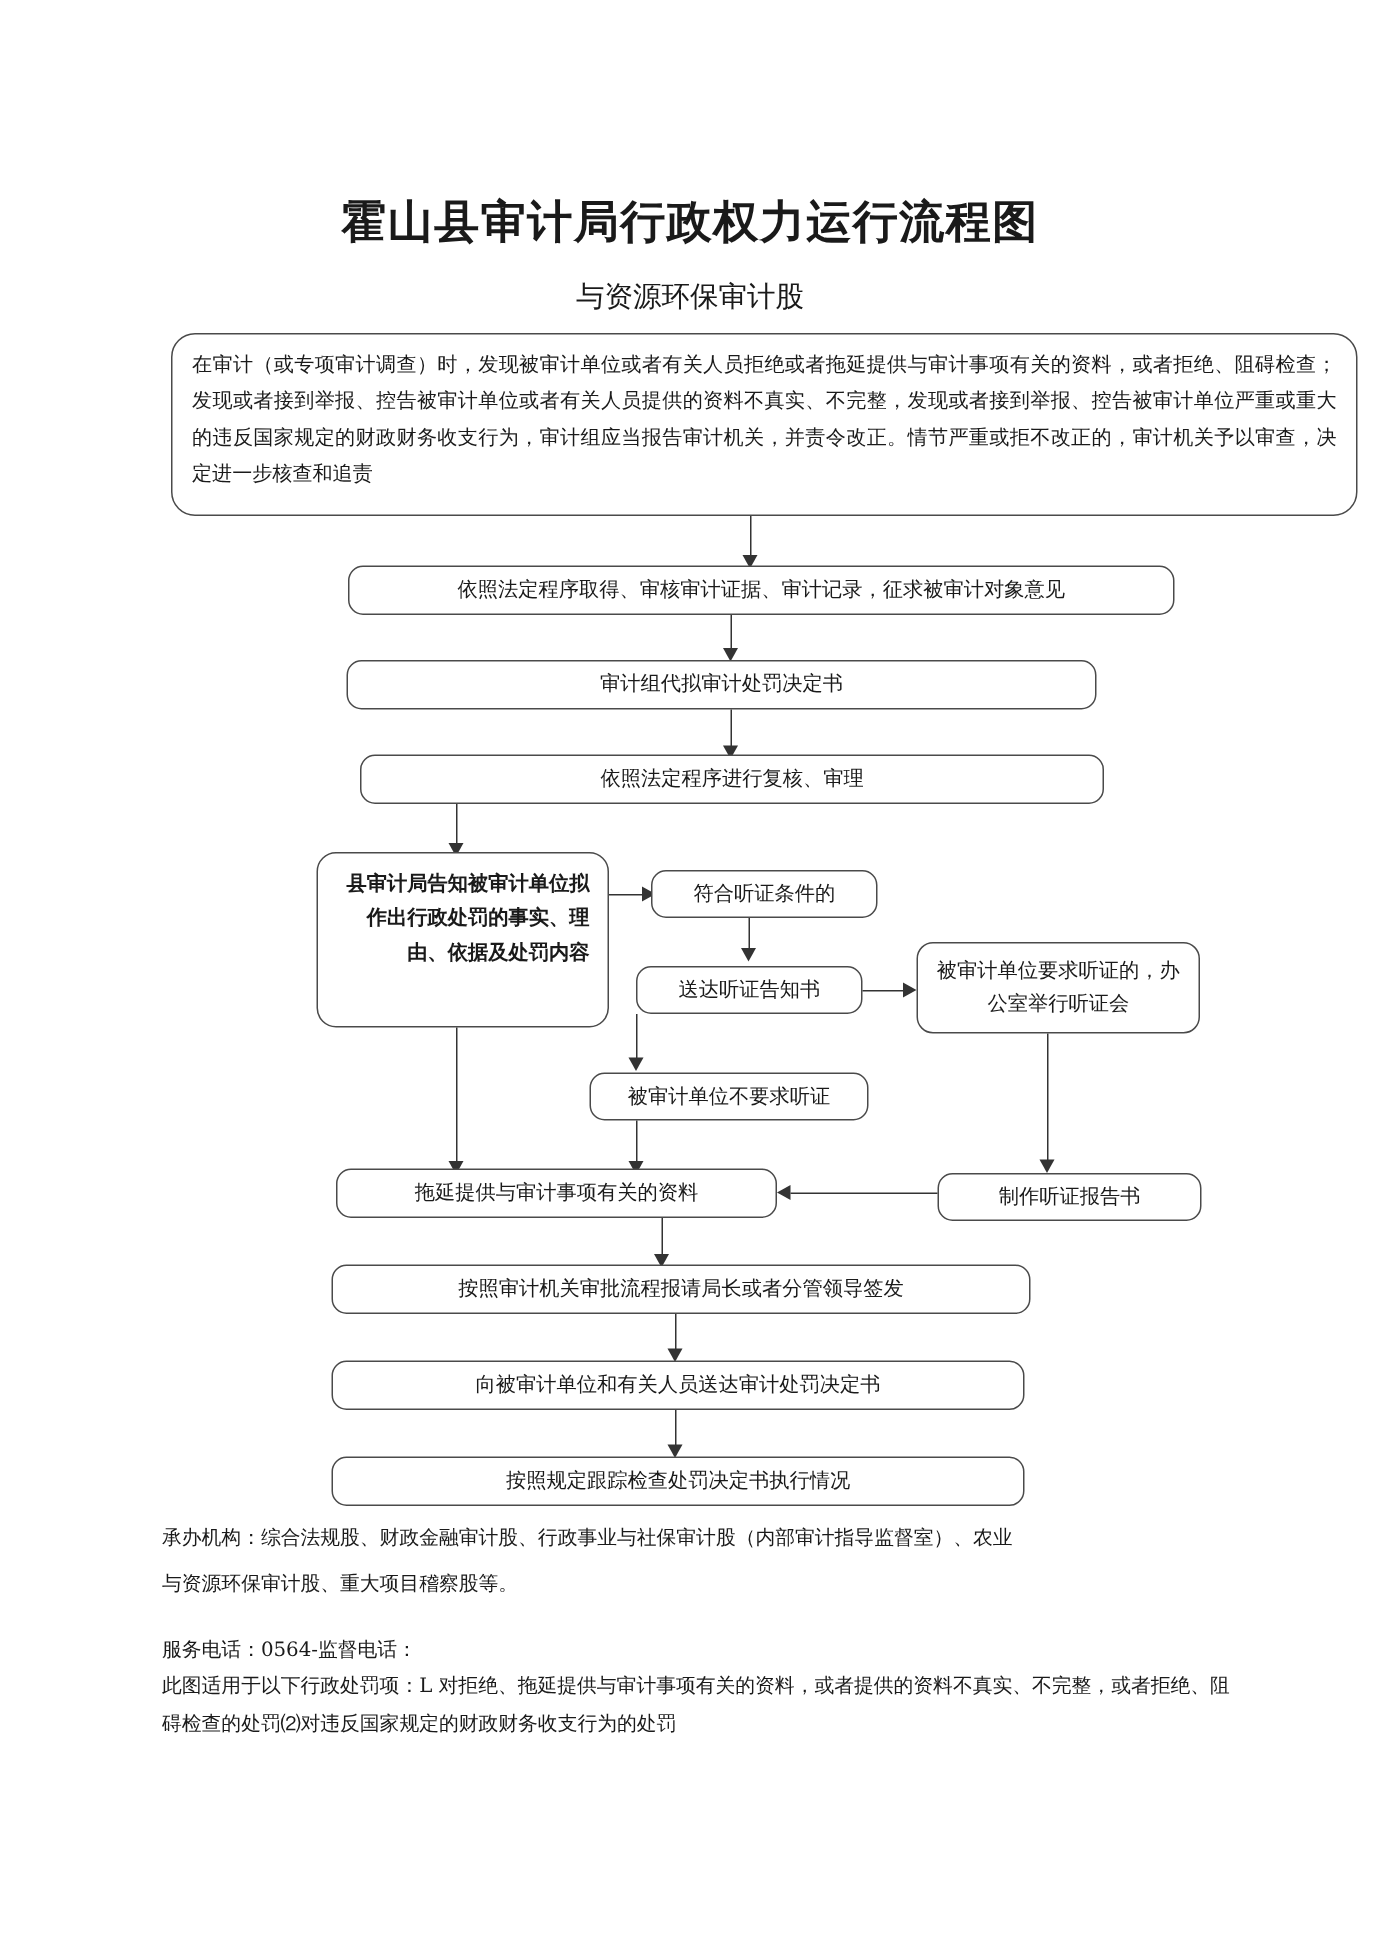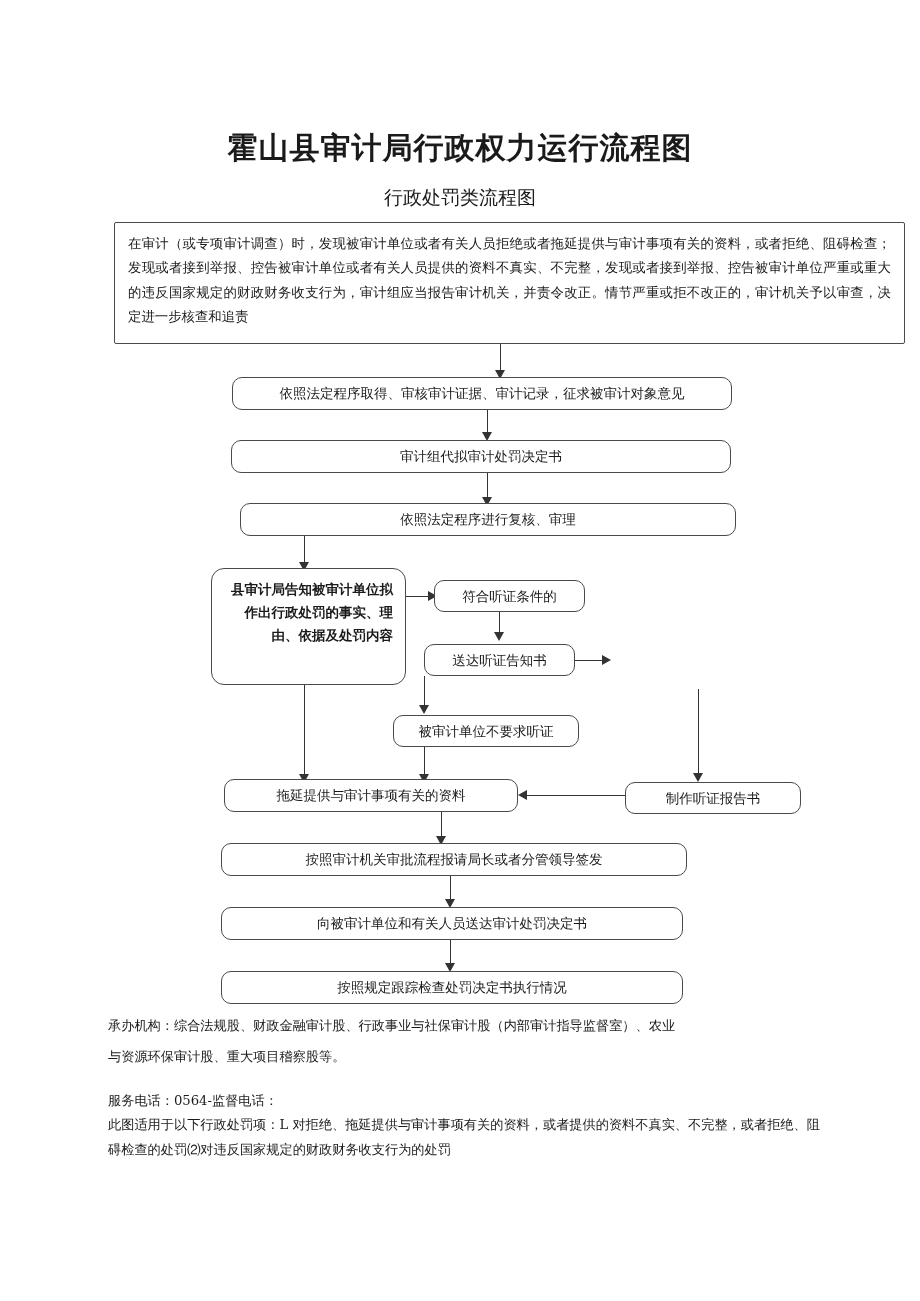--- a/index.html
+++ b/index.html
@@ -58,21 +58,21 @@
     font-size: 13.5px;
     line-height: 1.55;
     font-family: "DejaVu Serif", "Liberation Serif", serif;
     padding: 2px 6px;
   }
   .box.para {
     align-items: flex-start;
     justify-content: flex-start;
     text-align: justify;
     text-align-last: left;
-    border-radius: 2px;
+    border-radius: 16px;
     padding: 9px 13px 9px 13px;
     font-size: 13.4px;
     line-height: 1.82;
   }
   .box.multiline {
     align-items: flex-start;
     justify-content: flex-start;
     text-align: right;
     padding: 9px 12px;
     line-height: 1.72;
@@ -136,28 +136,28 @@
     width: 712px;
     text-align: left;
   }
 </style>
 </head>
 <body>
 
 <div id="page">
 
   <div class="title-main">霍山县审计局行政权力运行流程图</div>
-  <div class="title-sub">行政处罚类流程图</div>
+  <div class="title-sub">与资源环保审计股</div>
 
   <div class="box para" style="left:114px; top:222px; width:791px; height:122px;">在审计（或专项审计调查）时，发现被审计单位或者有关人员拒绝或者拖延提供与审计事项有关的资料，或者拒绝、阻碍检查；发现或者接到举报、控告被审计单位或者有关人员提供的资料不真实、不完整，发现或者接到举报、控告被审计单位严重或重大的违反国家规定的财政财务收支行为，审计组应当报告审计机关，并责令改正。情节严重或拒不改正的，审计机关予以审查，决定进一步核查和追责</div>
 
   <div class="vline" style="left:500px; top:344px; height:28px;"></div>
   <div class="arrow-down" style="left:495px; top:370px;"></div>
 
-  <div class="box" style="left:232px; top:377px; width:500px; height:33px;">依照法定程序取得、审核审计证据、审计记录，征求被审计对象意见</div>
+  <div class="box" style="left:232px; top:377px; width:551px; height:33px;">依照法定程序取得、审核审计证据、审计记录，征求被审计对象意见</div>
 
   <div class="vline" style="left:487px; top:410px; height:24px;"></div>
   <div class="arrow-down" style="left:482px; top:432px;"></div>
 
   <div class="box" style="left:231px; top:440px; width:500px; height:33px;">审计组代拟审计处罚决定书</div>
 
   <div class="vline" style="left:487px; top:473px; height:26px;"></div>
   <div class="arrow-down" style="left:482px; top:497px;"></div>
 
   <div class="box" style="left:240px; top:503px; width:496px; height:33px;">依照法定程序进行复核、审理</div>
@@ -173,20 +173,21 @@
   <div class="box" style="left:434px; top:580px; width:151px; height:32px;">符合听证条件的</div>
 
   <div class="vline" style="left:499px; top:612px; height:23px;"></div>
   <div class="arrow-down" style="left:494px; top:632px;"></div>
 
   <div class="box" style="left:424px; top:644px; width:151px; height:32px;">送达听证告知书</div>
 
   <div class="hline" style="left:575px; top:660px; width:30px;"></div>
   <div class="arrow-right" style="left:602px; top:655px;"></div>
 
+  <div class="box two-line" style="left:611px; top:628px; width:189px; height:61px;">被审计单位要求听证的，办公室举行听证会</div>
 
   <div class="vline" style="left:424px; top:676px; height:32px;"></div>
   <div class="arrow-down" style="left:419px; top:705px;"></div>
 
   <div class="box" style="left:393px; top:715px; width:186px; height:32px;">被审计单位不要求听证</div>
 
   <div class="vline" style="left:424px; top:747px; height:30px;"></div>
   <div class="arrow-down" style="left:419px; top:774px;"></div>
 
   <div class="vline" style="left:698px; top:689px; height:87px;"></div>

